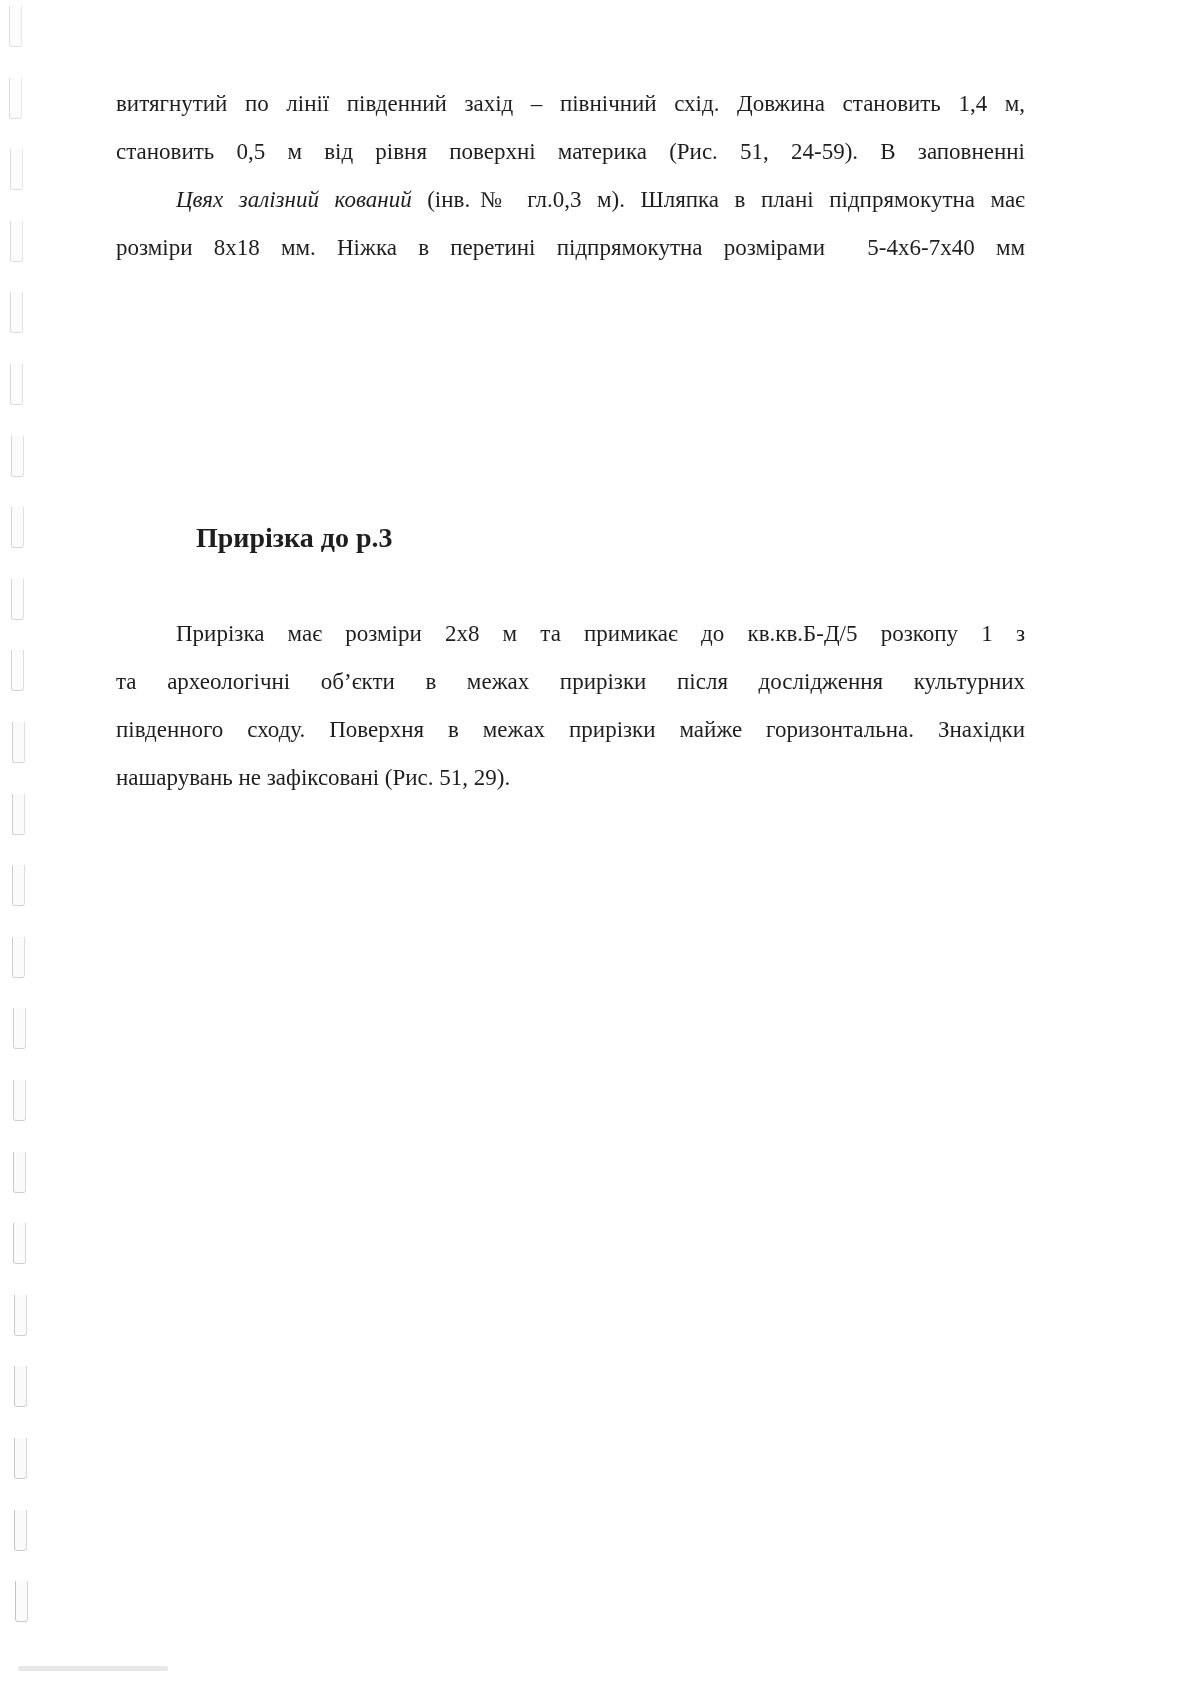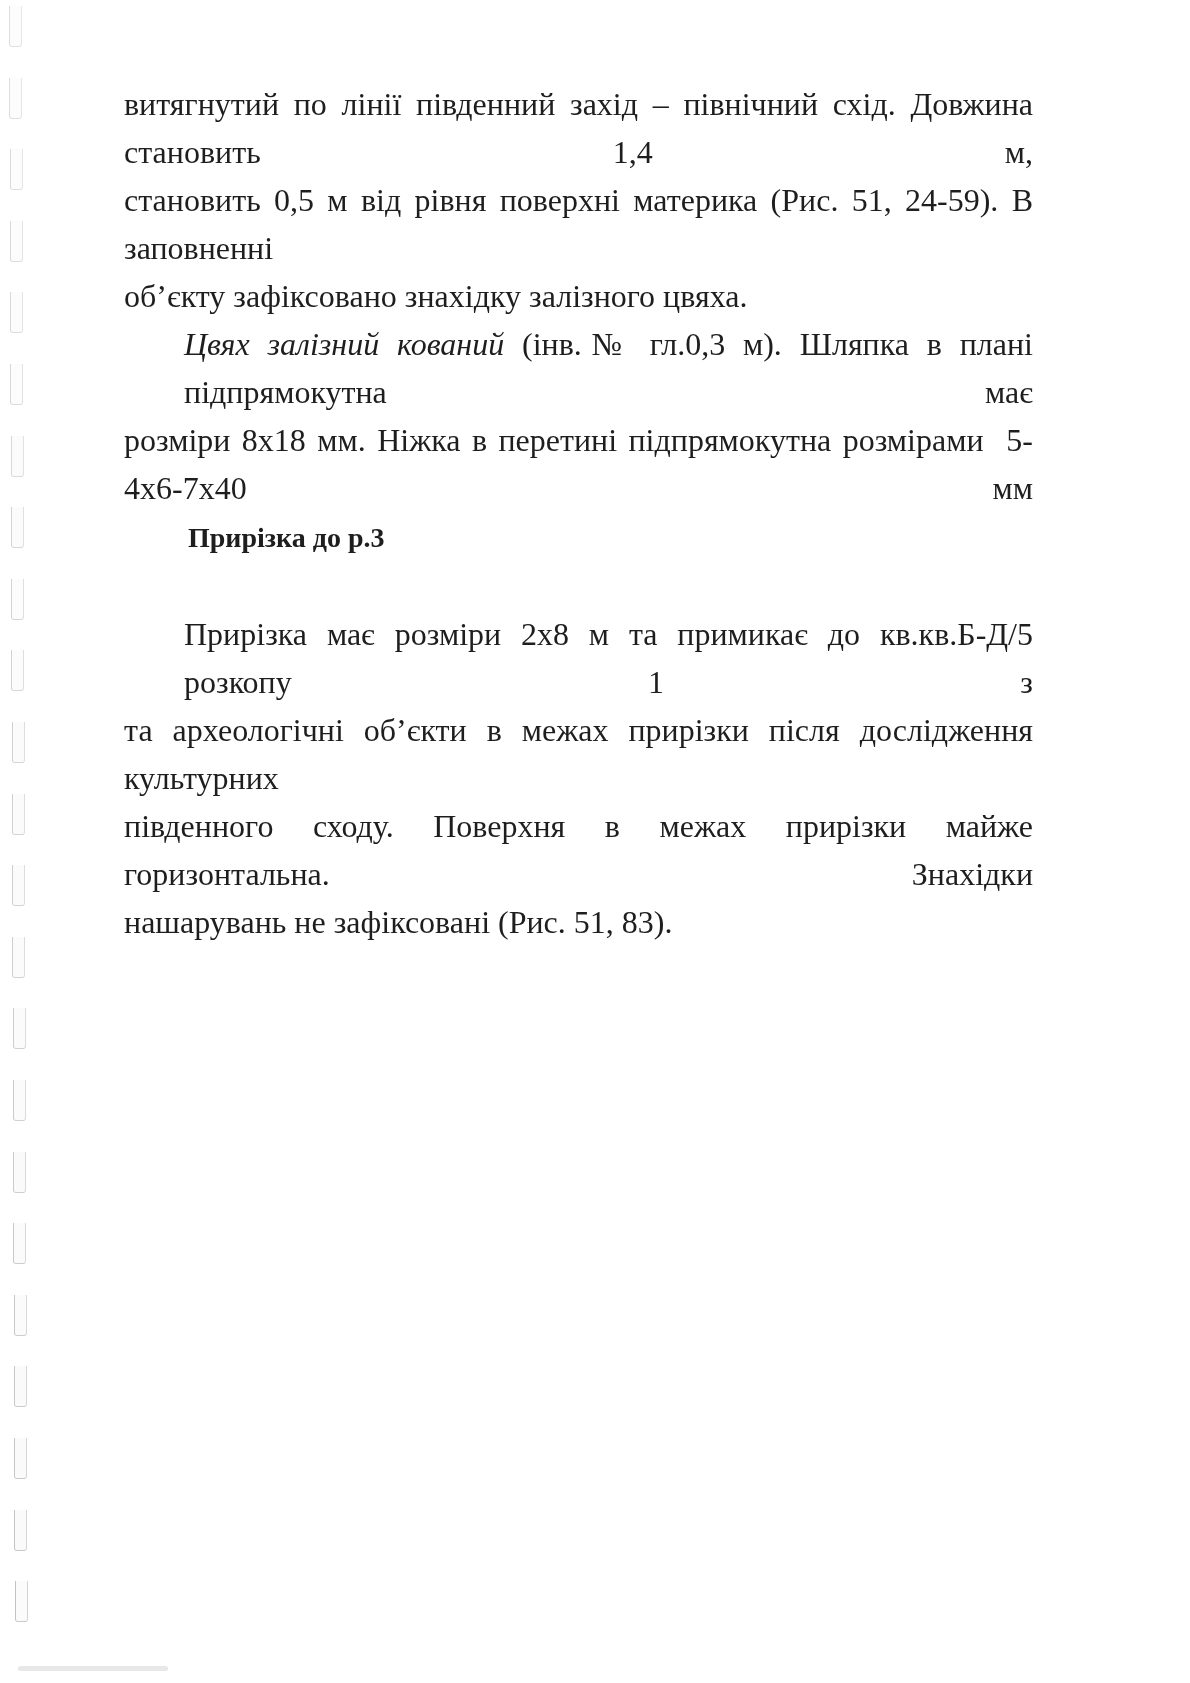--- a/index.html
+++ b/index.html
@@ -11,29 +11,29 @@
     position: relative;
     width: 1190px;
     height: 1683px;
     background: #ffffff;
     overflow: hidden;
     font-family: "Liberation Serif", "DejaVu Serif", serif;
     color: #1e1e1e;
   }
   .content {
     position: absolute;
-    left: 124px;
+    left: 116px;
     width: 909px;
-    font-size: 32px;
+    font-size: 23px;
     line-height: 48px;
   }
   .block-a { top: 80px; }
   .heading-block {
     position: absolute;
-    left: 128px;
+    left: 136px;
     top: 514px;
     width: 909px;
     font-size: 28px;
     line-height: 48px;
     font-weight: bold;
     padding-left: 0;
   }
   .heading-inner { padding-left: 60px; }
   .block-b { top: 610px; }
   .line {
@@ -102,36 +102,35 @@
       <div class="hole-mark" style="top: 1366px; left: 14px; opacity: 0.92;"></div>
       <div class="hole-mark" style="top: 1438px; left: 14px; opacity: 0.94;"></div>
       <div class="hole-mark" style="top: 1510px; left: 14px; opacity: 0.96;"></div>
       <div class="hole-mark" style="top: 1581px; left: 15px; opacity: 0.98;"></div>
     </div>
 
   <div class="content block-a">
     <div>
       <div class="line">витягнутий по лінії південний захід – північний схід. Довжина становить 1,4 м,</div>
       <div class="line">становить 0,5 м від рівня поверхні материка (Рис. 51, 24-59). В заповненні</div>
-      <div class="line last">об’єкту зафіксовано знахідку залізного цвяха.</div>
     </div>
     <div>
       <div class="line indent"><span class="lead-underline">Цвях залізний кований</span><span> (інв.№ гл.0,3 м). Шляпка в плані підпрямокутна має</span></div>
       <div class="line">розміри 8х18 мм. Ніжка в перетині підпрямокутна розмірами&nbsp; 5-4х6-7х40 мм</div>
     </div>
   </div>
 
   <div class="heading-block">
     <div class="heading-inner">Прирізка до р.3</div>
   </div>
 
   <div class="content block-b">
     <div>
       <div class="line indent">Прирізка має розміри 2х8 м та примикає до кв.кв.Б-Д/5 розкопу 1 з</div>
       <div class="line">та археологічні об’єкти в межах прирізки після дослідження культурних</div>
       <div class="line">південного сходу. Поверхня в межах прирізки майже горизонтальна. Знахідки</div>
-      <div class="line last">нашарувань не зафіксовані (Рис. 51, 83).</div>
+      <div class="line last">нашарувань не зафіксовані (Рис. 51, 29).</div>
     </div>
   </div>
 
   <div class="bottom-smudge"></div>
 
 </div>
 
 </body></html>

